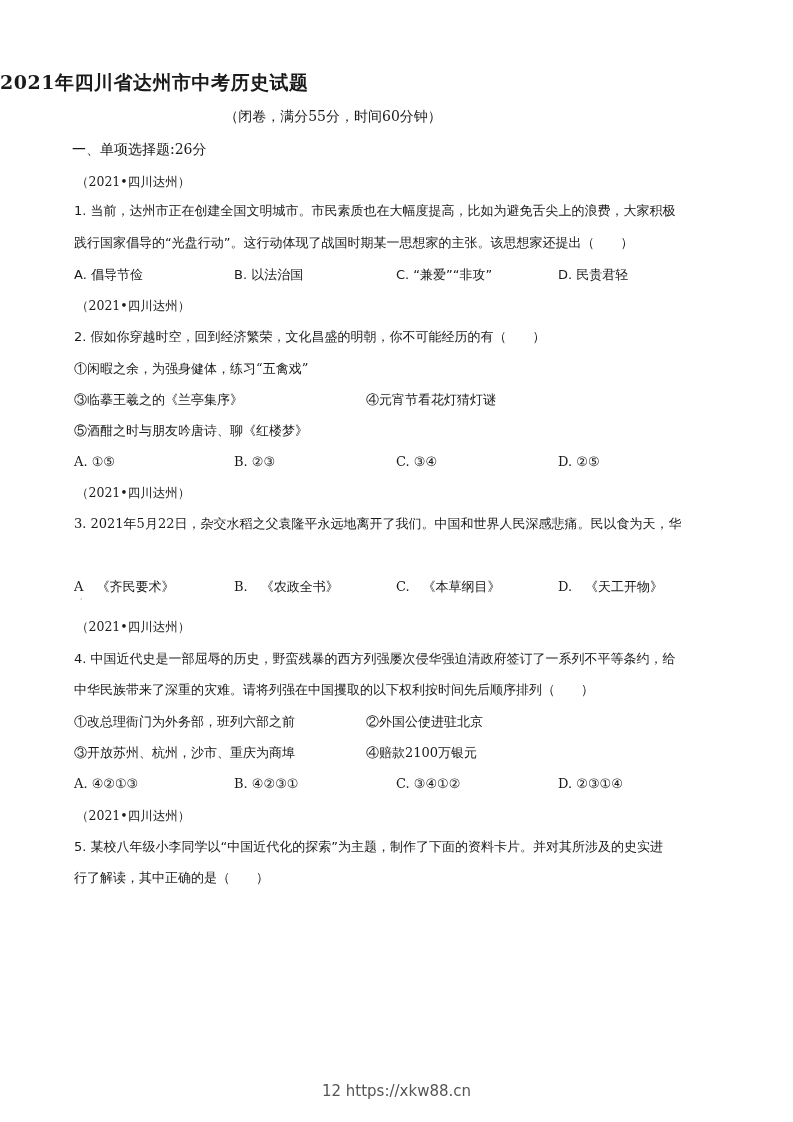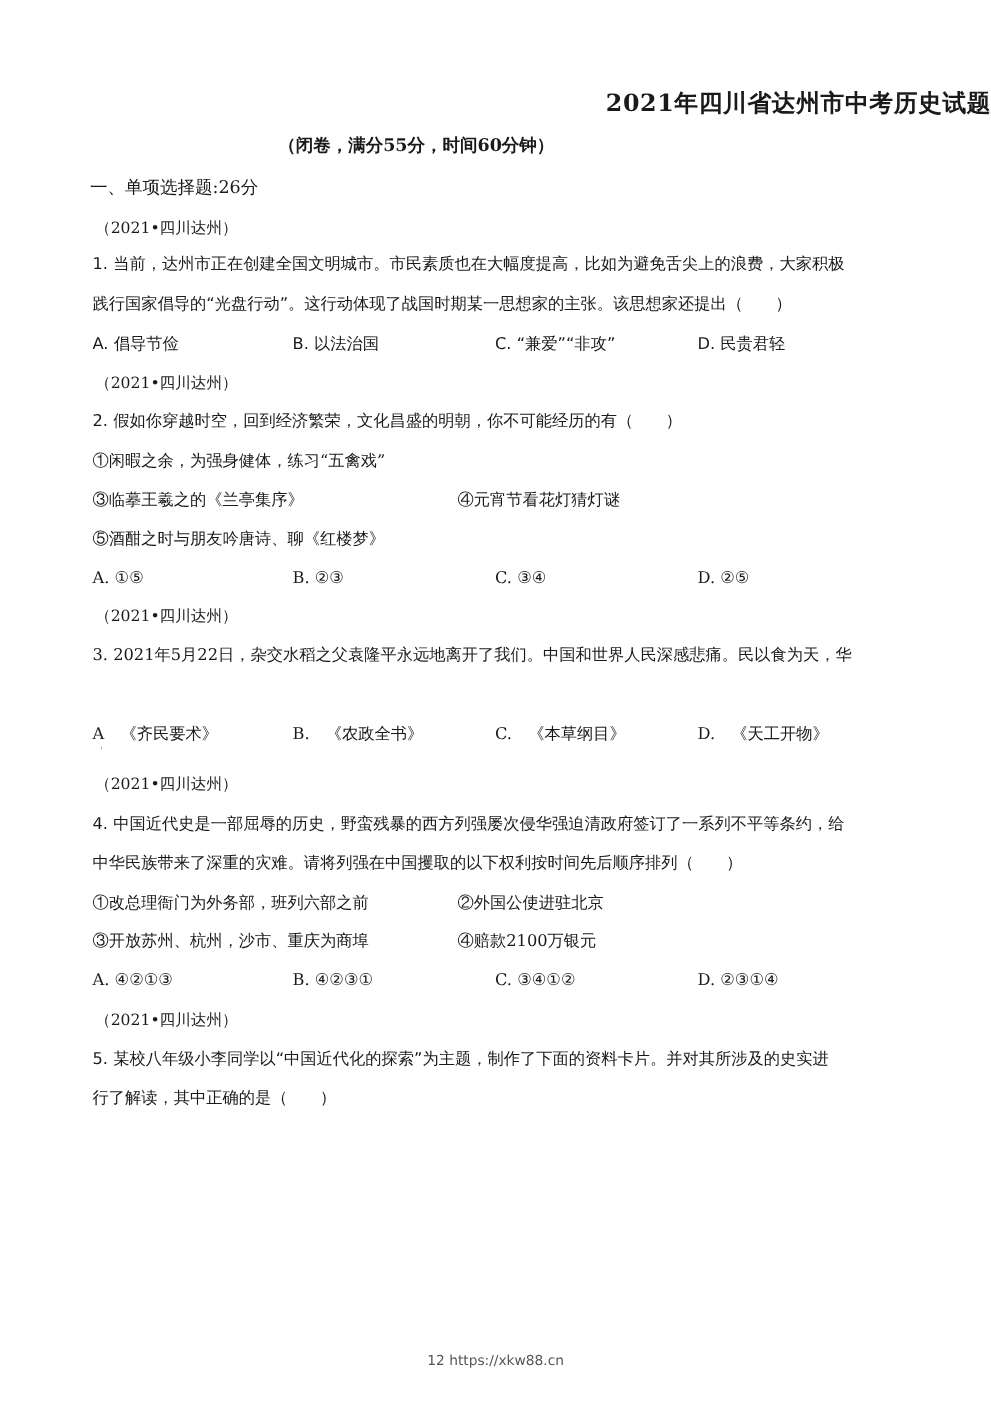--- a/index.html
+++ b/index.html
@@ -3,41 +3,41 @@
   <meta charset="utf-8">
   <style>
     html, body { margin: 0; padding: 0; background: #ffffff; }
     body {
       width: 793px; height: 1122px; position: relative; overflow: hidden;
       font-family: "DejaVu Serif", "Liberation Serif", serif;
       color: #1a1a1a;
     }
     .page { position: absolute; left: 0; top: 0; width: 793px; height: 1122px; }
     .title {
-      position: absolute; top: 70px; left: 0; width: 793px; text-align: right;
+      position: absolute; top: 70px; left: 0; width: 793px; text-align: left;
       font-size: 19px; font-weight: bold; letter-spacing: 0.5px;
     }
     .subtitle {
       position: absolute; top: 108px; left: 0; width: 666px; text-align: center;
-      font-size: 14px; font-weight: bold;
+      font-size: 14px; font-weight: normal;
     }
     .section {
       position: absolute; top: 141px; left: 72px;
       font-size: 14px; font-weight: normal;
     }
     .line {
       position: absolute; left: 74px; font-size: 13px; white-space: nowrap;
     }
     .src { left: 76px; font-size: 12.5px; }
     .opt { position: absolute; font-size: 13px; white-space: nowrap; }
     .sans { font-family: "DejaVu Sans", "Liberation Sans", sans-serif; }
     .footer {
       position: absolute; top: 1082px; left: 0; width: 793px; text-align: center;
       font-family: "DejaVu Sans", "Liberation Sans", sans-serif;
-      font-size: 11px; color: #555555;
+      font-size: 15px; color: #555555;
     }
     .stray { position: absolute; left: 80px; top: 596px; font-size: 8px; color: #999; }
   </style>
 </head>
 <body>
 
 <div class="page">
 
   <div class="title">2021年四川省达州市中考历史试题</div>
   <div class="subtitle">（闭卷，满分55分，时间60分钟）</div>

